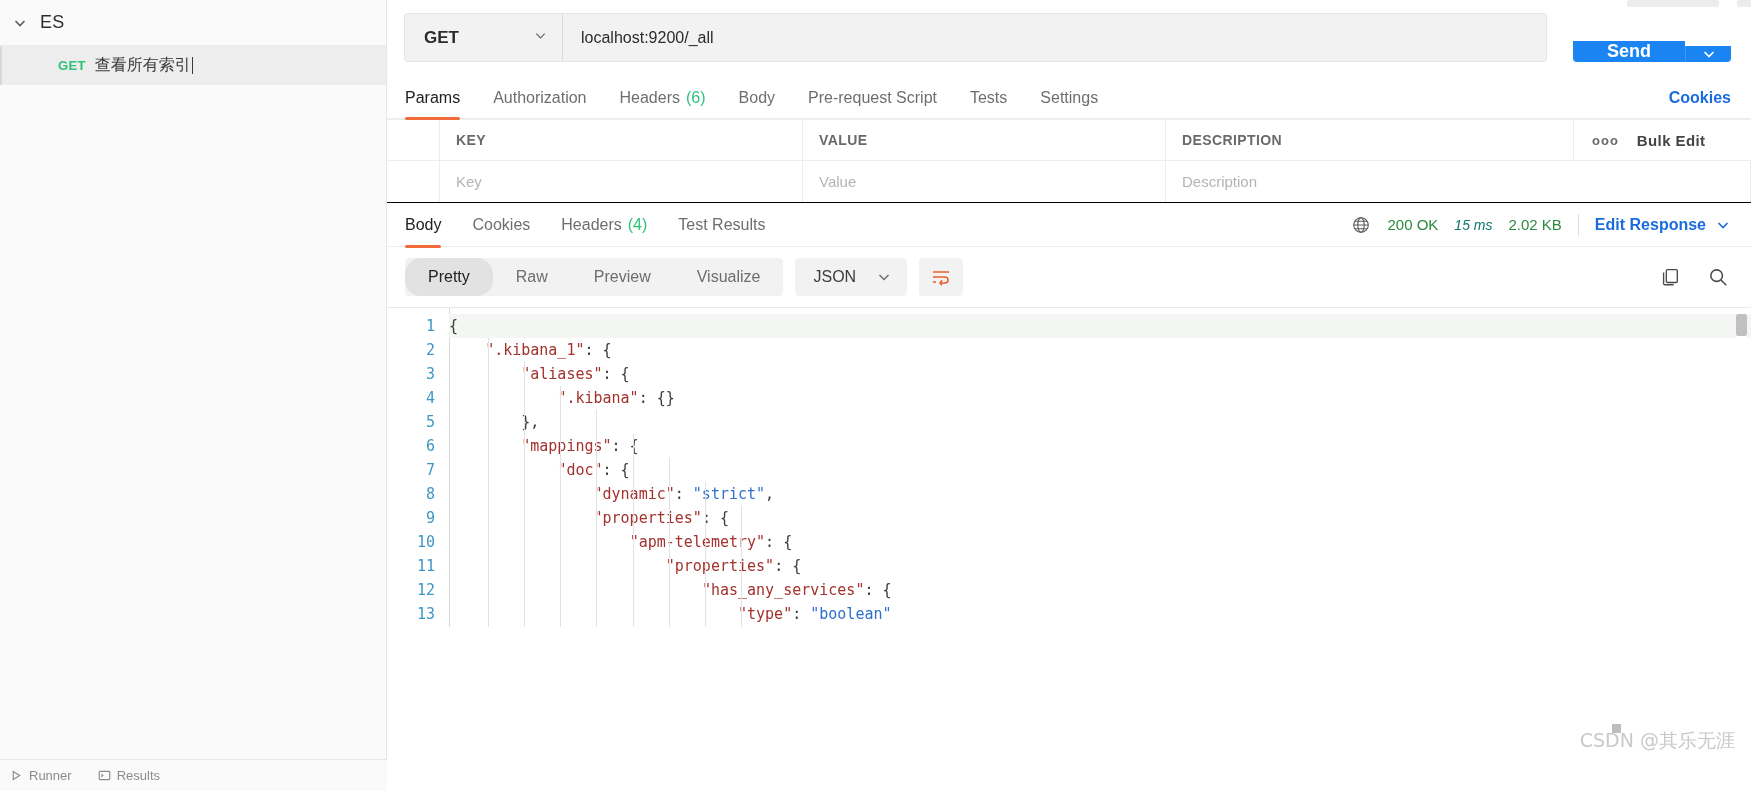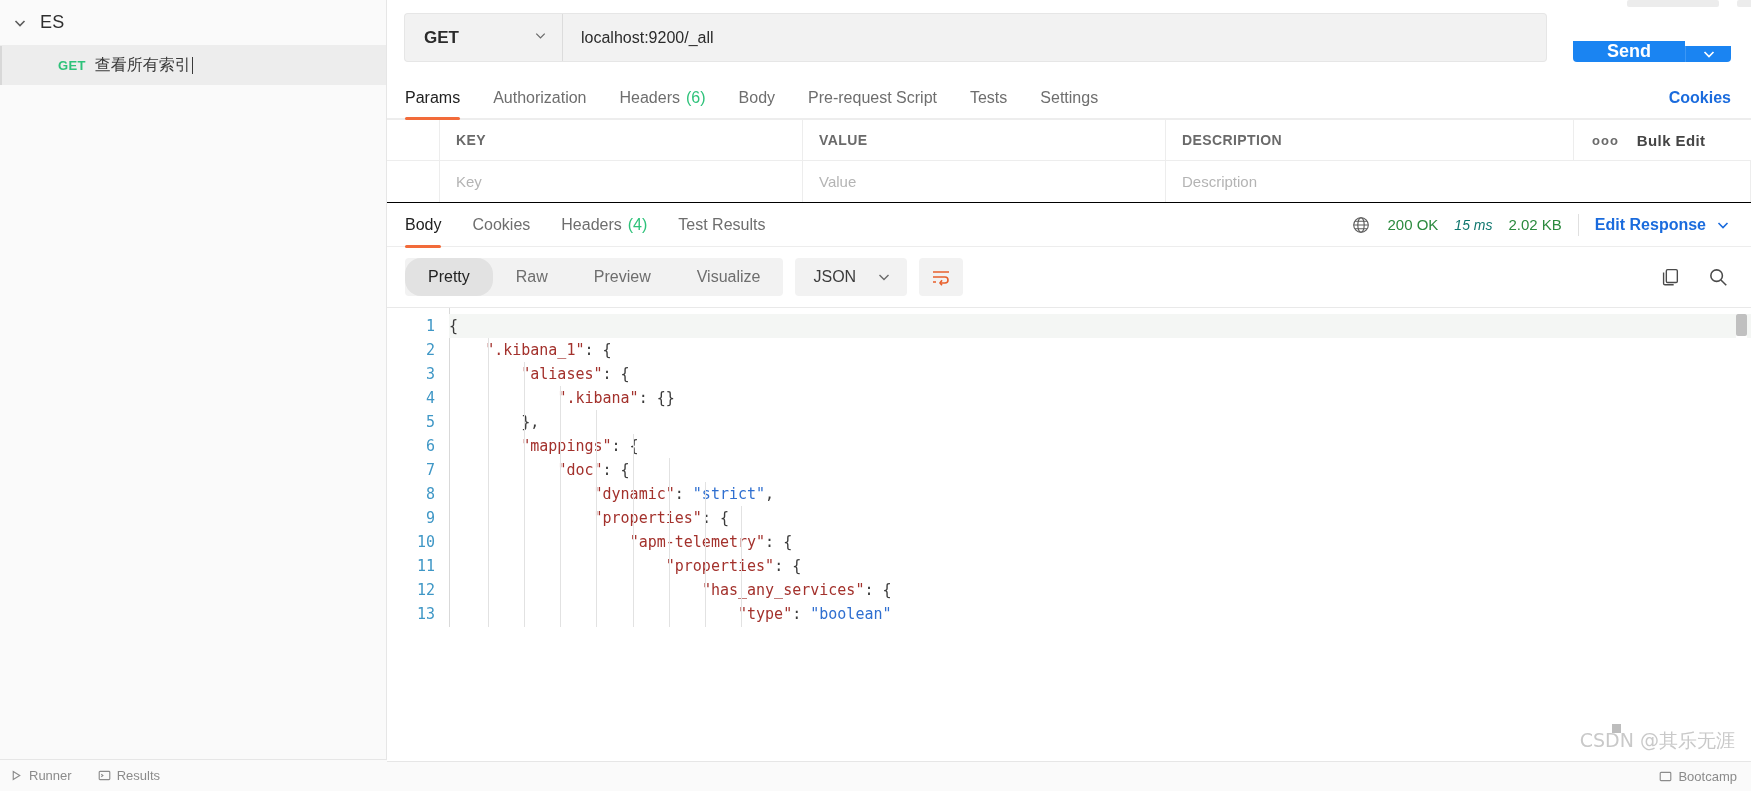--- a/index.html
+++ b/index.html
@@ -483,28 +483,18 @@
       <div class="codebox-border"></div>
       <div class="code" id="code"><div class="ln first"><span></span><span class="p">{</span></div><div class="ln"><span>    </span><span class="k">".kibana_1"</span><span class="p">: {</span></div><div class="ln"><span>        </span><span class="k">"aliases"</span><span class="p">: {</span></div><div class="ln"><span>            </span><span class="k">".kibana"</span><span class="p">: {}</span></div><div class="ln"><span>        </span><span class="p">},</span></div><div class="ln"><span>        </span><span class="k">"mappings"</span><span class="p">: {</span></div><div class="ln"><span>            </span><span class="k">"doc"</span><span class="p">: {</span></div><div class="ln"><span>                </span><span class="k">"dynamic"</span><span class="p">: </span><span class="s">"strict"</span><span class="p">,</span></div><div class="ln"><span>                </span><span class="k">"properties"</span><span class="p">: {</span></div><div class="ln"><span>                    </span><span class="k">"apm-telemetry"</span><span class="p">: {</span></div><div class="ln"><span>                        </span><span class="k">"properties"</span><span class="p">: {</span></div><div class="ln"><span>                            </span><span class="k">"has_any_services"</span><span class="p">: {</span></div><div class="ln"><span>                                </span><span class="k">"type"</span><span class="p">: </span><span class="s">"boolean"</span></div><div class="indent-guide" style="left: 39.12px; top: 30px;"></div><div class="indent-guide" style="left: 75.24px; top: 54px;"></div><div class="indent-guide" style="left: 111.36px; top: 78px;"></div><div class="indent-guide" style="left: 147.48px; top: 102px;"></div><div class="indent-guide" style="left: 183.6px; top: 126px;"></div><div class="indent-guide" style="left: 219.72px; top: 150px;"></div><div class="indent-guide" style="left: 255.84px; top: 174px;"></div><div class="indent-guide" style="left: 291.96px; top: 198px;"></div></div>
       <div class="code-scrollbar">
         <div class="code-scroll-thumb"></div>
       </div>
     </div>
 
     <div class="wm-sq"></div>
     <div class="watermark">CSDN @其乐无涯</div>
 
-    <div class="statusbar">
-      <span class="sb-right">
-        <span class="sb-item">
-          <svg width="13" height="13" viewBox="0 0 16 16" fill="none" stroke="currentColor" stroke-width="1.4">
-              <rect x="1.5" y="3" width="13" height="10" rx="1"></rect>
-            </svg>
-          <span>Bootcamp</span>
-        </span>
-      </span>
-    </div>
 
     <div class="page-scroll">
       <div class="page-scroll-thumb"></div>
     </div>
   </div>
 </div>
 
 </body></html>

